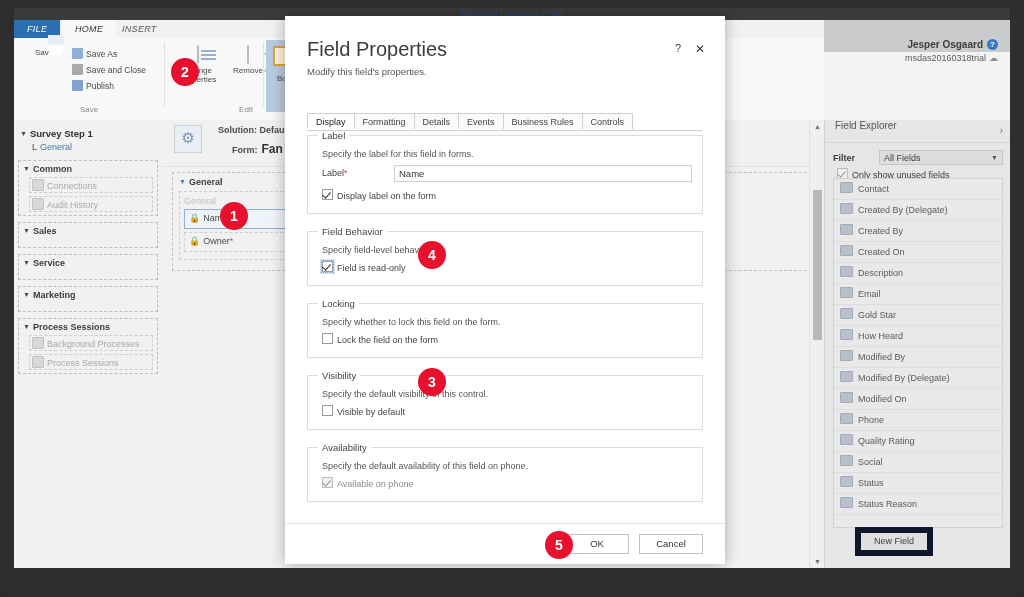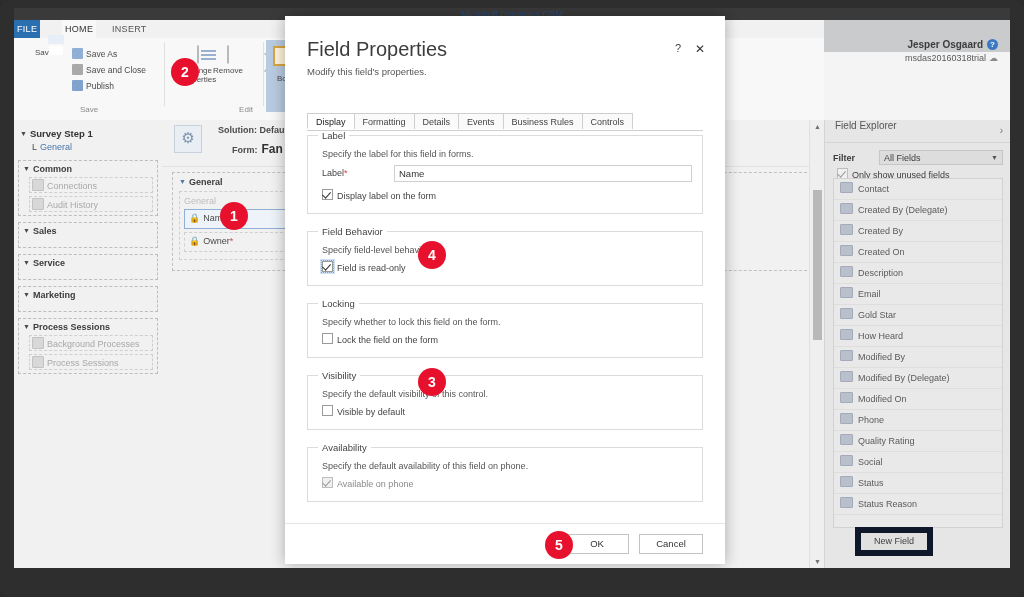--- a/index.html
+++ b/index.html
@@ -45,21 +45,21 @@
   .cloud-icon{display:inline-block;margin-left:3px;font-size:9px;color:#8a8a8a;}
 
   
   .ribbon{
     position:absolute;left:0;top:12px;width:810px;height:100px;
     background:#f1f1f1;
   }
   .rib-tabs{position:absolute;left:0;top:0;height:18px;width:810px;background:#f1f1f1;}
   .rib-tab{
     position:absolute;top:0;height:18px;line-height:18px;font-size:9px;
-    padding:0 3px;color:#4a4a4a;letter-spacing:.3px;
+    padding:0 13px;color:#4a4a4a;letter-spacing:.3px;font-style:italic;
   }
   .rib-tab.file{left:0;background:#2a6fb0;color:#fff;}
   .rib-tab.home{left:48px;background:#f8f8f8;color:#333;}
   .rib-tab.insert{left:95px;background:transparent;color:#555;}
   .rib-body{
     position:absolute;left:0;top:18px;width:810px;height:82px;
     background:#f8f8f8;border-bottom:1px solid #dcdcdc;
   }
   .rib-group{position:absolute;top:2px;height:76px;}
   .rib-group-label{
@@ -298,21 +298,21 @@
         <div class="rib-group-label">Save</div>
       </div>
       <div class="rib-sep" style="left:150px;"></div>
 
       <div class="rib-group" style="left:152px;width:100px;">
         <div class="bigbtn" style="left:4px;top:6px;width:56px;">
           <span class="glyph"><span class="docicon"><i style="top:4px"></i><i style="top:8px"></i><i style="top:12px"></i></span></span>
           <span class="lbl">Change</span>
           <span class="lbl">Properties</span>
         </div>
-        <div class="bigbtn" style="left:40px;top:6px;width:44px;">
+        <div class="bigbtn" style="left:60px;top:6px;width:44px;">
           <span class="glyph"><span class="docicon" style="width:18px;height:14px;"></span></span>
           <span class="lbl">Remove</span>
         </div>
         <div class="smallitem" style="left:98px;top:8px;color:#a8a8a8;">
           <span class="undo-ic">↶</span><span>Undo</span>
         </div>
         <div class="smallitem" style="left:98px;top:26px;color:#a8a8a8;">
           <span class="undo-ic">↷</span><span>Redo</span>
         </div>
         <div class="rib-group-label" style="left:0;width:160px;">Edit</div>

